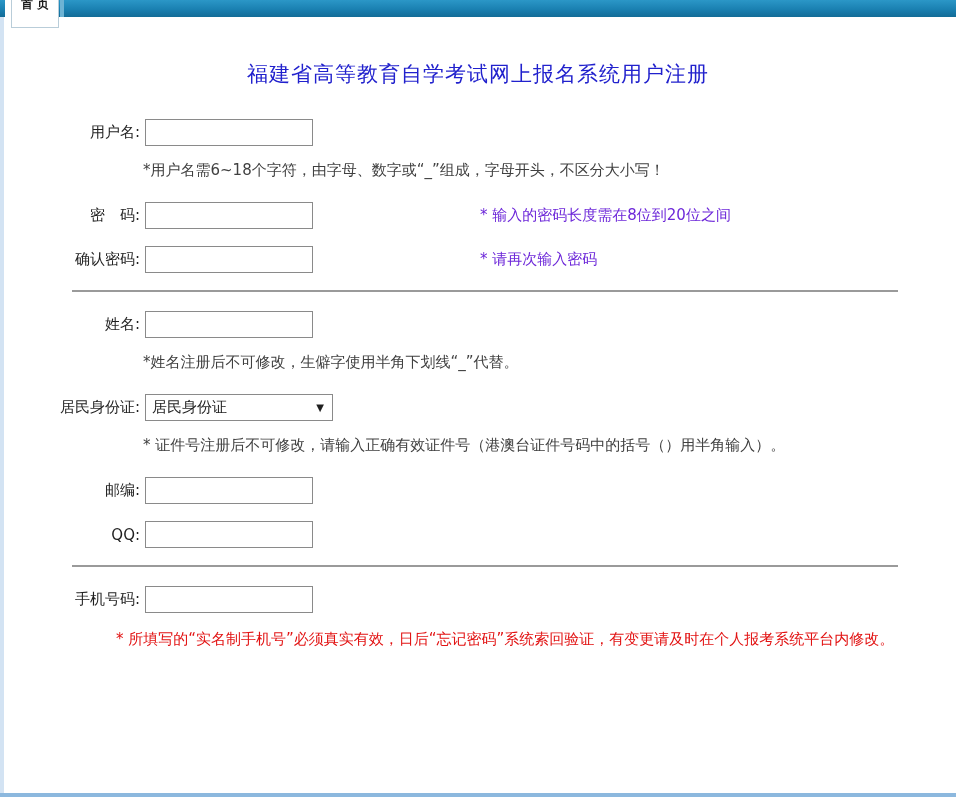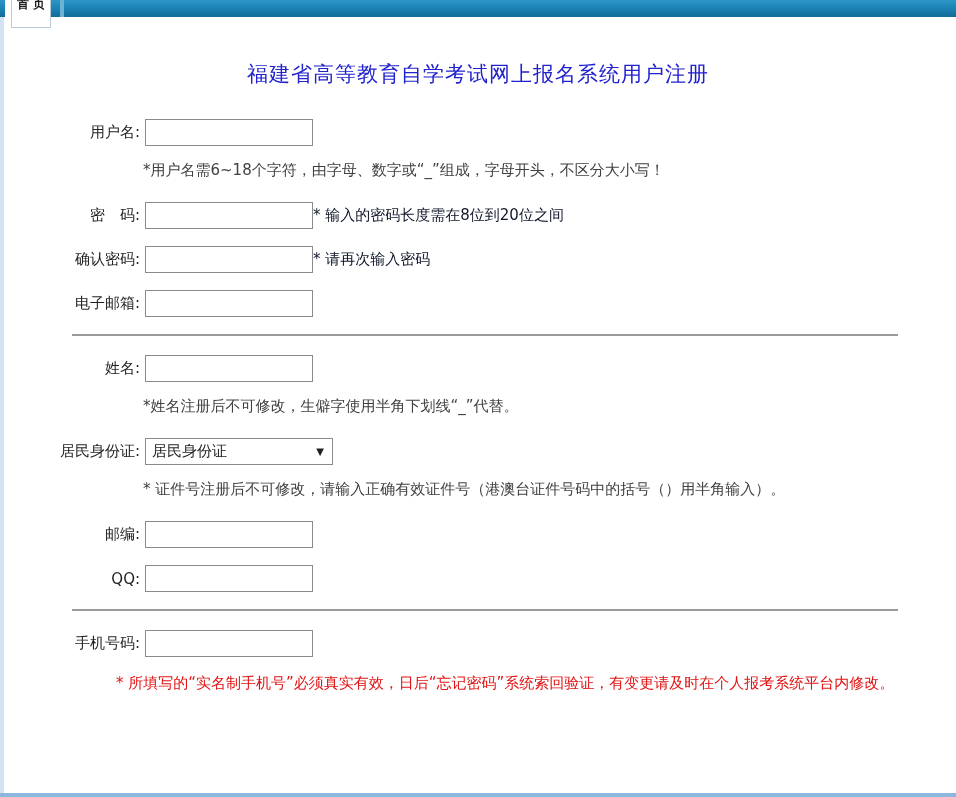--- a/index.html
+++ b/index.html
@@ -14,21 +14,21 @@
   
   .topbar {
     position: absolute; top: 0; left: 0; right: 0; height: 17px;
     background: linear-gradient(#2b97c7, #1a80b1 55%, #136c97);
   }
   .topbar-whitegap {
     position: absolute; top: 0; left: 5px; width: 6px; height: 17px;
     background: #ffffff;
   }
   .home-tab {
-    position: absolute; top: 0; left: 11px; width: 40px; height: 28px;
+    position: absolute; top: 0; left: 11px; width: 48px; height: 28px;
     background: #ffffff;
     border: 1px solid #b9cdd9; border-top: none;
     z-index: 3; overflow: hidden;
     cursor: pointer;
   }
   .home-tab-label {
     display: block;
     font-size: 12px; color: #1c1c1c; font-weight: bold;
     white-space: pre; text-align: center;
     transform: translateY(-3px);
@@ -81,22 +81,23 @@
   .ti {
     margin-left: 5px;
     width: 168px; height: 27px;
     border: 1px solid #8a8a8a;
     background: #ffffff;
     font-size: 15px;
     padding: 0 4px;
     outline: none;
   }
   .hint {
-    font-size: 15px;
-    color: #0f172a;
+    margin-left: 167px;
+    font-size: 15px;
+    color: #6d28d9;
     white-space: nowrap;
   }
 
   .note {
     font-size: 15px;
     color: #404040;
     margin: 5px 0 24px 143px;
     line-height: 15px;
     white-space: nowrap;
   }
@@ -157,24 +158,20 @@
       <input class="ti" type="text" value="" style="">
       <span class="hint">* 输入的密码长度需在8位到20位之间</span>
     </div>
 
     <div class="row">
       <span class="flabel">确认密码:</span>
       <input class="ti" type="text" value="" style="">
       <span class="hint">* 请再次输入密码</span>
     </div>
 
-    <div class="row">
-      <span class="flabel">电子邮箱:</span>
-      <input class="ti" type="text" value="" style="">
-    </div>
 
     <div class="divider"></div>
 
     <div class="row">
       <span class="flabel">姓名:</span>
       <input class="ti" type="text" value="" style="">
     </div>
     <div class="note">*姓名注册后不可修改，生僻字使用半角下划线“_”代替。</div>
 
     <div class="row">

